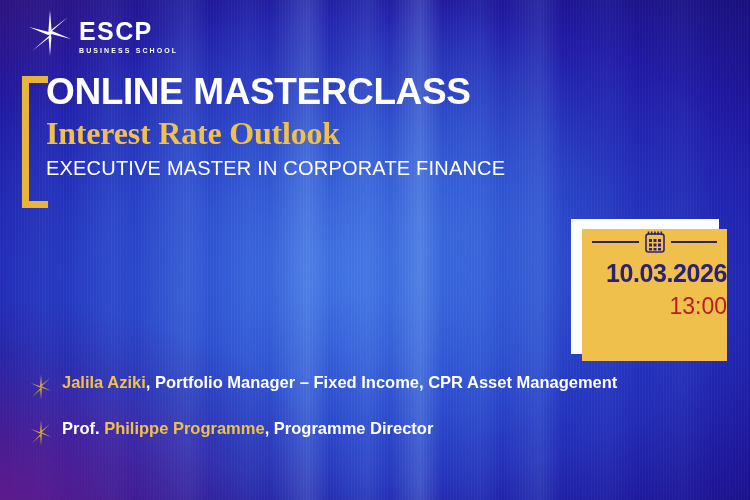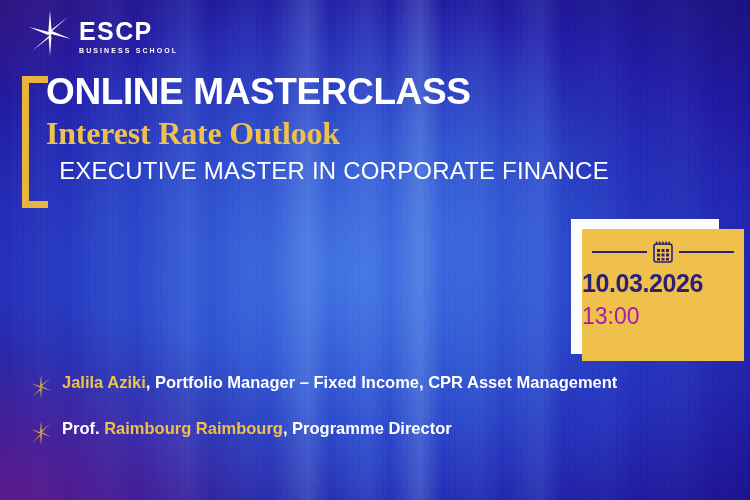--- a/index.html
+++ b/index.html
@@ -133,59 +133,57 @@
     color:#EFC04C;
     font-size:32px; font-weight:700;
     letter-spacing:-0.2px;
     line-height:1.18;
     margin-top:3px;
     white-space:nowrap;
     font-family:Liberation Serif, serif;
   }
   .h-sub {
     color:#ffffff;
-    font-size:24px; font-weight:400;
+    font-size:20px; font-weight:400;
     letter-spacing:0.2px;
     line-height:1.18;
     margin-top:4px;
     white-space:nowrap;
-    text-align:center;
   }
 
   
   .date-card-wrap {
     position:absolute; left:571px; top:219px;
     width:164px; height:142px; z-index:6;
   }
   .date-card-shadow {
     position:absolute; left:0; top:0;
     width:148px; height:135px;
     background:#ffffff;
   }
   .date-card {
     position:absolute; left:11px; top:10px;
-    width:162px; height:132px;
+    width:145px; height:132px;
     background:#EFC04C;
     display:flex; flex-direction:column;
-    align-items:flex-start;
-    padding-top:10px;
+    align-items:flex-end;
   }
   .cal-row {
     display:flex; align-items:center; justify-content:center;
     width:100%; padding:0 10px; margin-bottom:5px;
   }
   .cal-line { flex:1; height:2px; background:#2D2176; }
   .cal-icon { width:26px; height:26px; margin:0 3px; display:block; }
 
   .date-value {
     color:#2D2176; font-size:25px; font-weight:700;
     letter-spacing:-0.4px; line-height:1.1;
   }
   .time-value {
-    color:#a21caf; font-size:23px; font-weight:400;
+    color:#b91c1c; font-size:23px; font-weight:400;
     letter-spacing:0px; line-height:1.1; margin-top:6px;
   }
   .register-label {
     color:#2D2176; font-size:15px; font-weight:700;
     letter-spacing:0.4px; line-height:1.1; margin-top:8px;
   }
 
   
   .speakers {
     position:absolute; left:30px; top:372px;
@@ -300,19 +298,19 @@
         <g fill="#D9A93A">
           <polygon points="11,0.5 11.9,11.5 11,14 10.1,11.5"></polygon>
           <polygon points="11,25.5 11.8,15.5 11,13 10.2,15.5"></polygon>
           <polygon points="0.5,9 10.3,12.3 12,13.2 9.8,13.6"></polygon>
           <polygon points="21.5,17 11.7,13.7 10,12.8 12.2,12.4"></polygon>
           <polygon points="2,23 10.2,14.6 12,12.8 11,15.2"></polygon>
           <polygon points="20,4 12,12 10,13.7 11,11.3"></polygon>
         </g>
       </svg>
       <div class="speaker-text">
-        <span class="pf">Prof. </span><span class="nm">Raimbourg Raimbourg</span><span class="rl">, Programme Director</span>
+        <span class="pf">Prof. </span><span class="nm">Philippe Programme</span><span class="rl">, Programme Director</span>
       </div>
     </div>
 
   </div>
 
 </div>
 
 </body></html>

